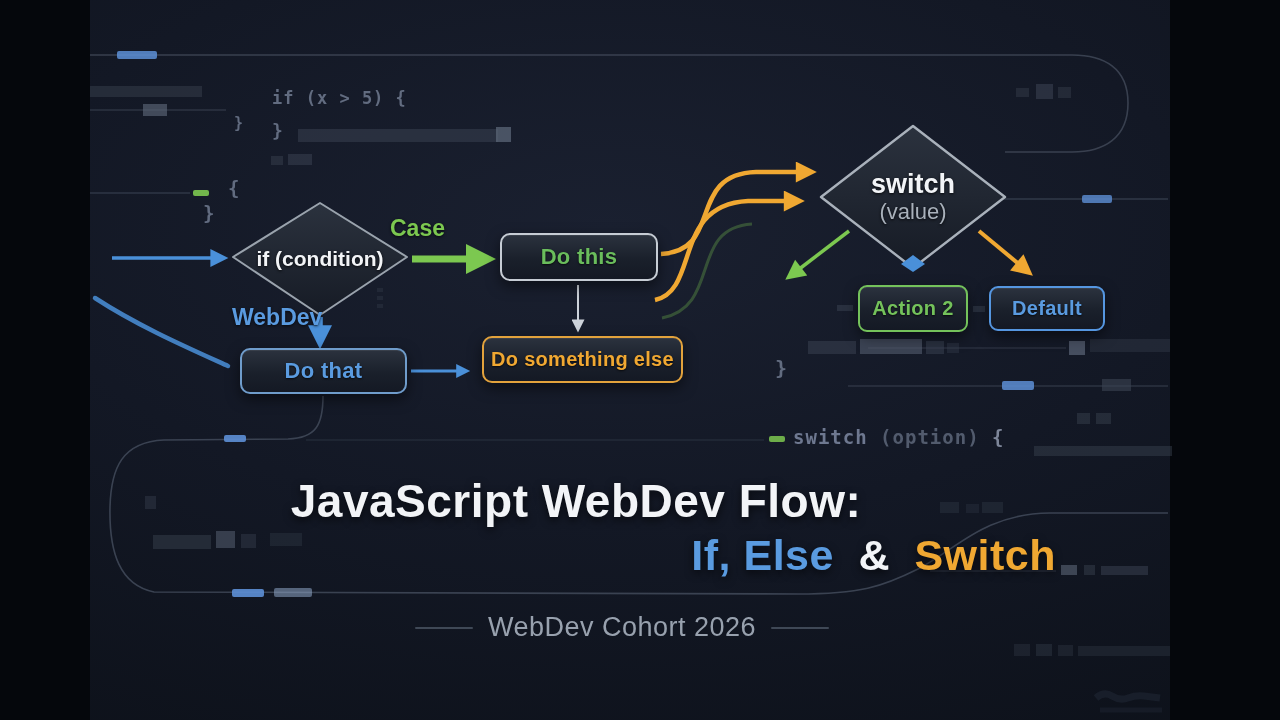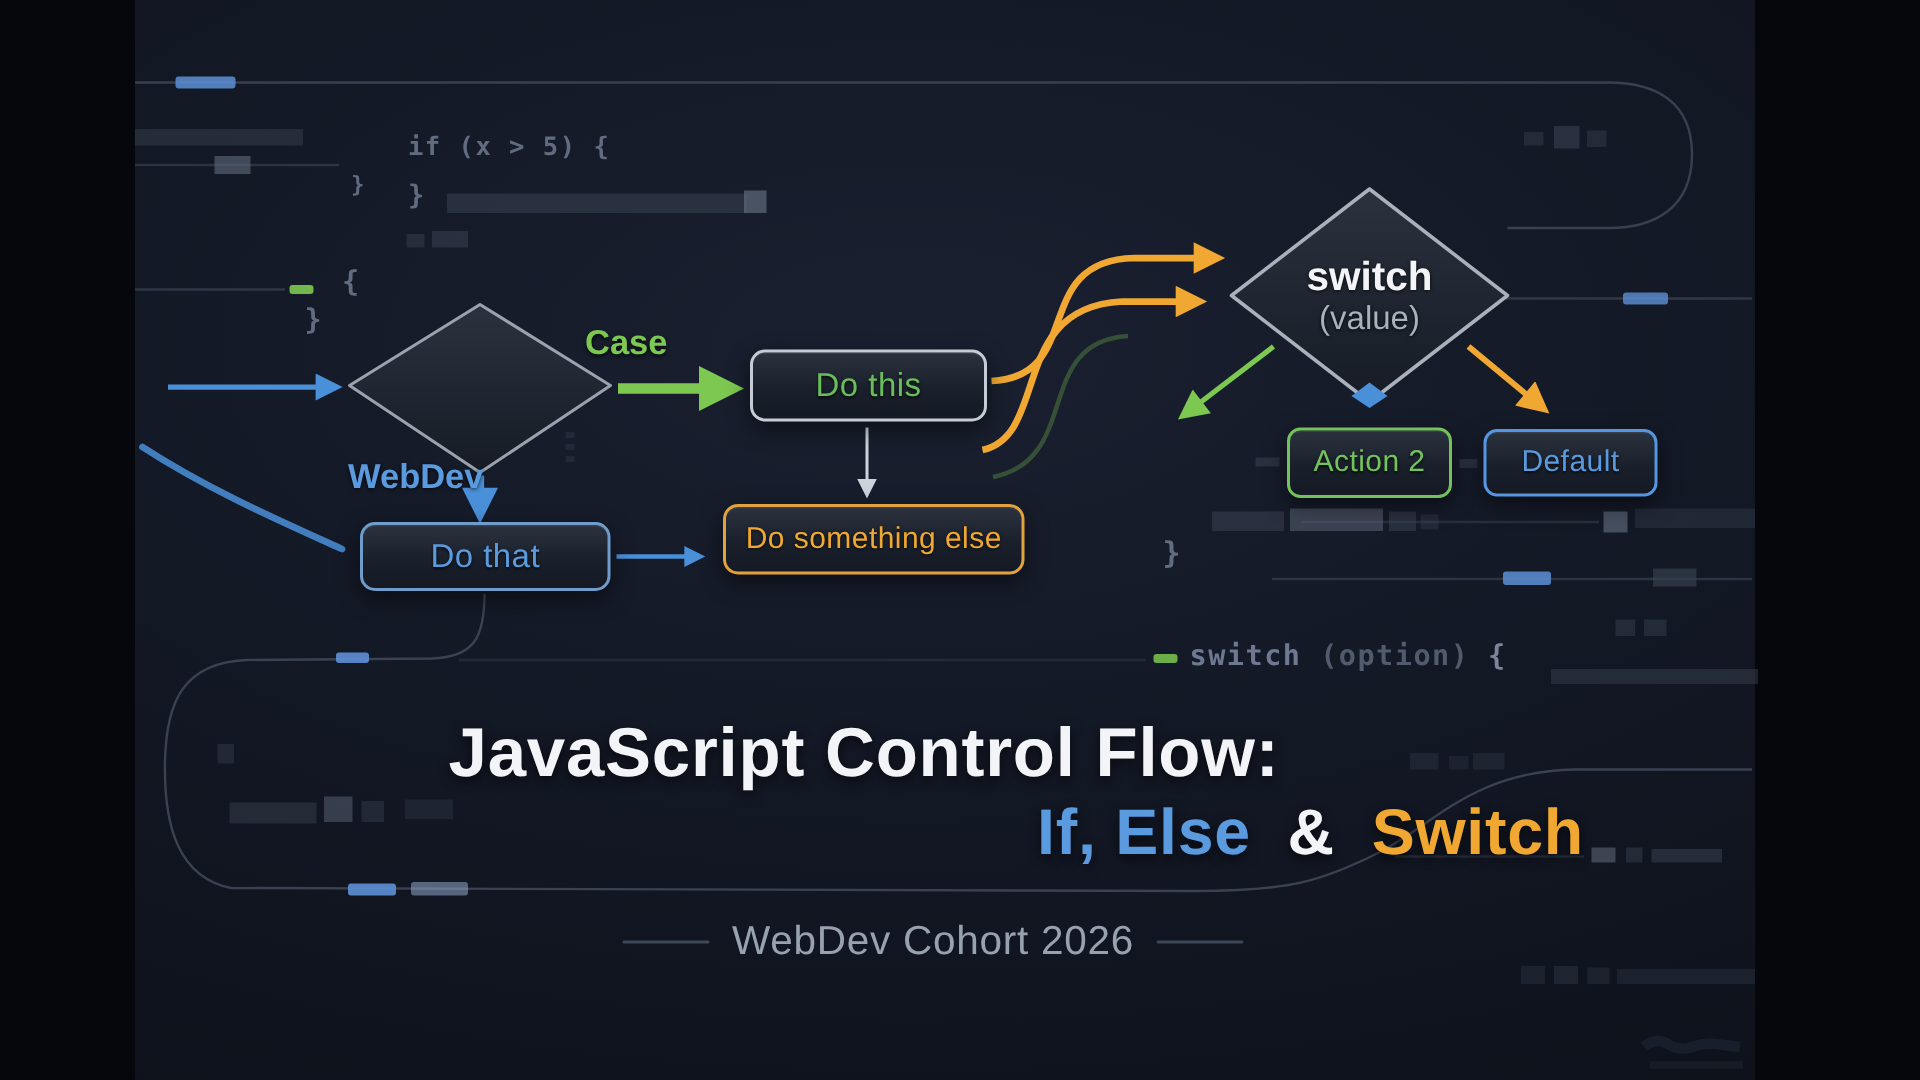--- a/index.html
+++ b/index.html
@@ -21,21 +21,21 @@
   .blueseg{fill:#5d8fd6}.bluesegL{fill:#8fa8c8}.greenseg{fill:var(--c-green)}
   .st-blue{stroke:var(--c-blue-deep);fill:none}
   .st-green{stroke:var(--c-green);fill:none}
   .st-orange{stroke:var(--c-orange);fill:none}
   .st-white{stroke:#cdd3db;fill:none}
   .f-blue{fill:var(--c-blue-deep)}.f-green{fill:var(--c-green)}
   .f-orange{fill:var(--c-orange)}.f-white{fill:#cdd3db}
 
   
   .box{position:absolute;display:flex;align-items:center;justify-content:center;
-    border-radius:10px;font-weight:normal;letter-spacing:.3px;
+    border-radius:10px;font-weight:bold;letter-spacing:.3px;
     background:linear-gradient(180deg,#2b323e 0%,#1a202b 55%,#141924 100%);
     box-shadow:0 5px 14px rgba(0,0,0,.5), inset 0 1px 0 rgba(255,255,255,.07);
     text-shadow:0 1px 2px rgba(0,0,0,.7);}
   .b-grey {border:2px solid #c6ccd4}
   .b-blue {border:2px solid #6f9ccb}
   .b-orange{border:2px solid #e2a23c}
   .b-green{border:2px solid #74c25b}
   .b-dblue{border:2px solid #5596e0}
   .t-green{color:#6abd5c}.t-blue{color:var(--c-blue)}.t-orange{color:var(--c-orange)}
 
@@ -185,35 +185,36 @@
     <line class="st-white" stroke-width="2" x1="578" y1="285" x2="578" y2="322" marker-end="url(#mWhite)"></line>
     <line class="st-blue" stroke-width="3" x1="411" y1="371" x2="459" y2="371" marker-end="url(#mBlueSm)"></line>
     <path class="st-orange" stroke-width="4.5" d="M 661,254 C 724,251 686,174 756,172 L 800,172" marker-end="url(#mOrange)"></path>
     <path class="st-orange" stroke-width="4.5" d="M 655,300 C 700,290 672,205 748,201 L 788,201" marker-end="url(#mOrange)"></path>
     <polygon points="821,197 913,126 1005,197 913,268" fill="url(#gDia)" stroke="#a9b1bb" stroke-width="2.4" stroke-linejoin="round"></polygon>
     <polygon points="901,264 913,255 925,264 913,272" class="f-blue"></polygon>
     <line class="st-green" stroke-width="3.5" x1="849" y1="231" x2="798" y2="270" marker-end="url(#mGreen)"></line>
     <line class="st-orange" stroke-width="4" x1="979" y1="231" x2="1020" y2="265" marker-end="url(#mOrange)"></line>
   </svg>
 
+  <div class="dia-label" style="left:233px;top:204px;width:174px;height:110px;font-size:21px">if (condition)</div>
   <div class="dia-label" style="left:821px;top:127px;width:184px;height:140px;font-size:27px;line-height:1.1">
     <span>switch</span>
     <span class="dia-sub" style="font-size:22px">(value)</span>
   </div>
 
   <span class="lbl" style="left:390px;top:215px;font-size:23px;color:var(--c-green)">Case</span>
   <span class="lbl" style="left:232px;top:304px;font-size:23px;color:var(--c-blue)">WebDev</span>
 
   <div class="box b-grey t-green" style="left:500px;top:233px;width:158px;height:48px;font-size:22px">Do this</div>
   <div class="box b-orange t-orange" style="left:482px;top:336px;width:201px;height:47px;font-size:20px">Do something else</div>
   <div class="box b-blue t-blue" style="left:240px;top:348px;width:167px;height:46px;font-size:22px">Do that</div>
   <div class="box b-green" style="left:858px;top:285px;width:110px;height:47px;font-size:20px;color:#74c25b;border-radius:9px">Action 2</div>
   <div class="box b-dblue t-blue" style="left:989px;top:286px;width:116px;height:45px;font-size:20px;border-radius:9px">Default</div>
 
-  <div class="title-1">JavaScript Control Flow:</div>
+  <div class="title-1">JavaScript WebDev Flow:</div>
   <div class="title-2">
     <span class="blue">If, Else</span>
     <span class="amp">&amp;</span>
     <span class="orange">Switch</span>
   </div>
   <div class="subtitle-row">
     <span class="dash"></span>
     <span class="subtitle">WebDev Cohort 2026</span>
     <span class="dash"></span>
   </div>

